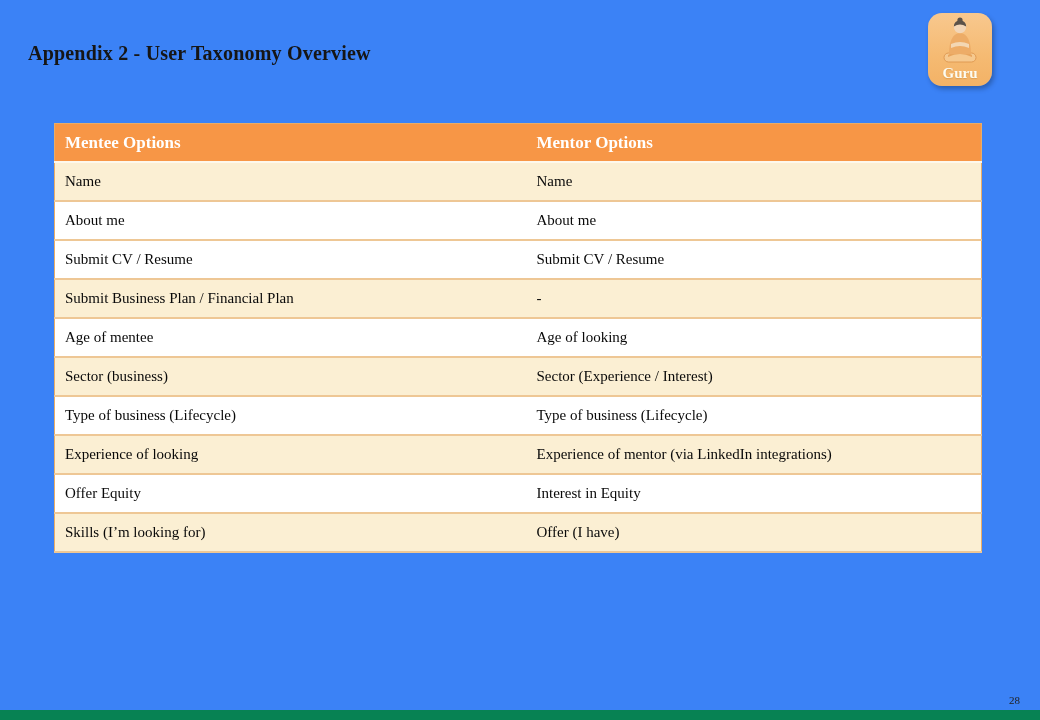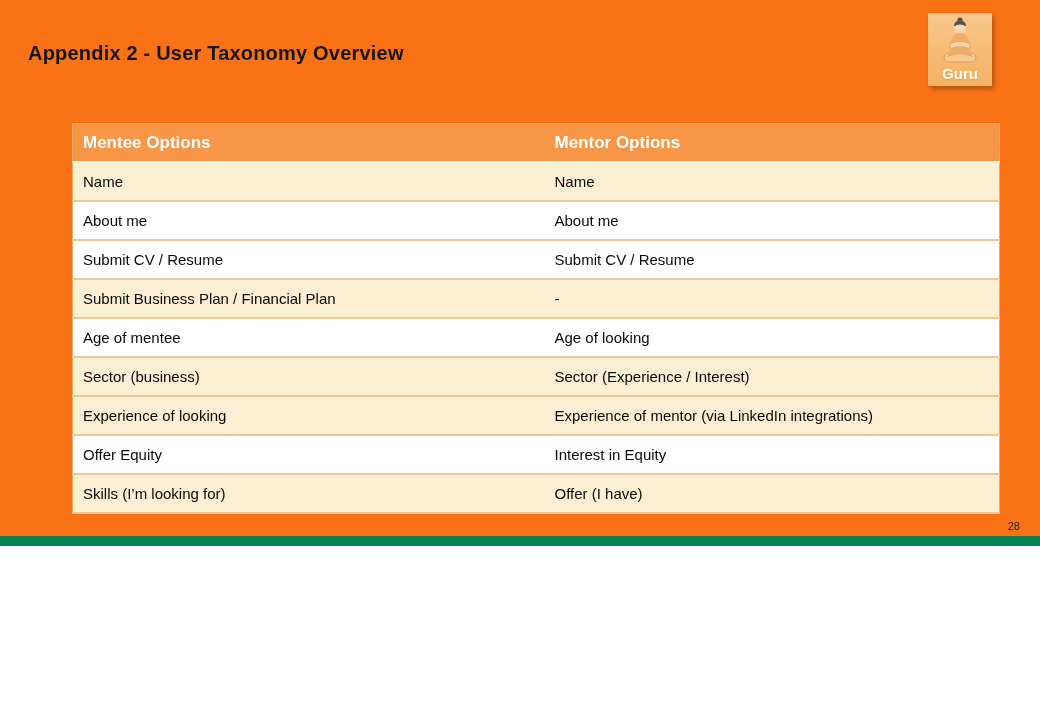--- a/index.html
+++ b/index.html
@@ -4,23 +4,24 @@
 <style>
   html, body {
     margin: 0;
     padding: 0;
     background: #ffffff;
     font-family: "Liberation Sans", "DejaVu Sans", sans-serif;
   }
   .slide {
     position: relative;
     width: 1040px;
-    height: 546px;
-    background: #f97316;
+    height: 720px;
+    background: #3b82f6;
     overflow: hidden;
+    font-family: Liberation Serif, serif;
   }
 
   
   .slide-title {
     position: absolute;
     left: 28px;
     top: 42px;
     margin: 0;
     font-size: 20px;
     font-weight: 700;
@@ -28,21 +29,21 @@
     letter-spacing: 0.2px;
   }
 
   
   .logo {
     position: absolute;
     left: 928px;
     top: 13px;
     width: 64px;
     height: 73px;
-    border-radius: 1px;
+    border-radius: 14px;
     background: linear-gradient(180deg, #f8c88e 0%, #f5ba72 60%, #f3b266 100%);
     box-shadow: 2px 3px 5px rgba(0,0,0,0.28);
     display: flex;
     flex-direction: column;
     align-items: center;
     justify-content: flex-end;
   }
   .logo-icon {
     position: absolute;
     top: 4px;
@@ -54,21 +55,21 @@
     margin-bottom: 4px;
     color: #fdfcf2;
     font-size: 15px;
     font-weight: 600;
     text-shadow: 0 1px 1px rgba(200,140,60,0.5);
   }
 
   
   .taxonomy-table {
     position: absolute;
-    left: 72px;
+    left: 54px;
     top: 123px;
     width: 927px;
     border-collapse: collapse;
     table-layout: fixed;
     font-size: 15px;
     color: #090909;
     padding-left: 48px;
   }
   .taxonomy-table th {
     background: #f79646;
@@ -171,20 +172,24 @@
         <td>-</td>
       </tr>
       <tr class="plain">
         <td>Age of mentee</td>
         <td>Age of looking</td>
       </tr>
       <tr class="band">
         <td>Sector (business)</td>
         <td>Sector (Experience / Interest)</td>
       </tr>
+      <tr class="plain">
+        <td>Type of business (Lifecycle)</td>
+        <td>Type of business (Lifecycle)</td>
+      </tr>
       <tr class="band">
         <td>Experience of looking</td>
         <td>Experience of mentor (via LinkedIn integrations)</td>
       </tr>
       <tr class="plain">
         <td>Offer Equity</td>
         <td>Interest in Equity</td>
       </tr>
       <tr class="band">
         <td>Skills (I’m looking for)</td>

